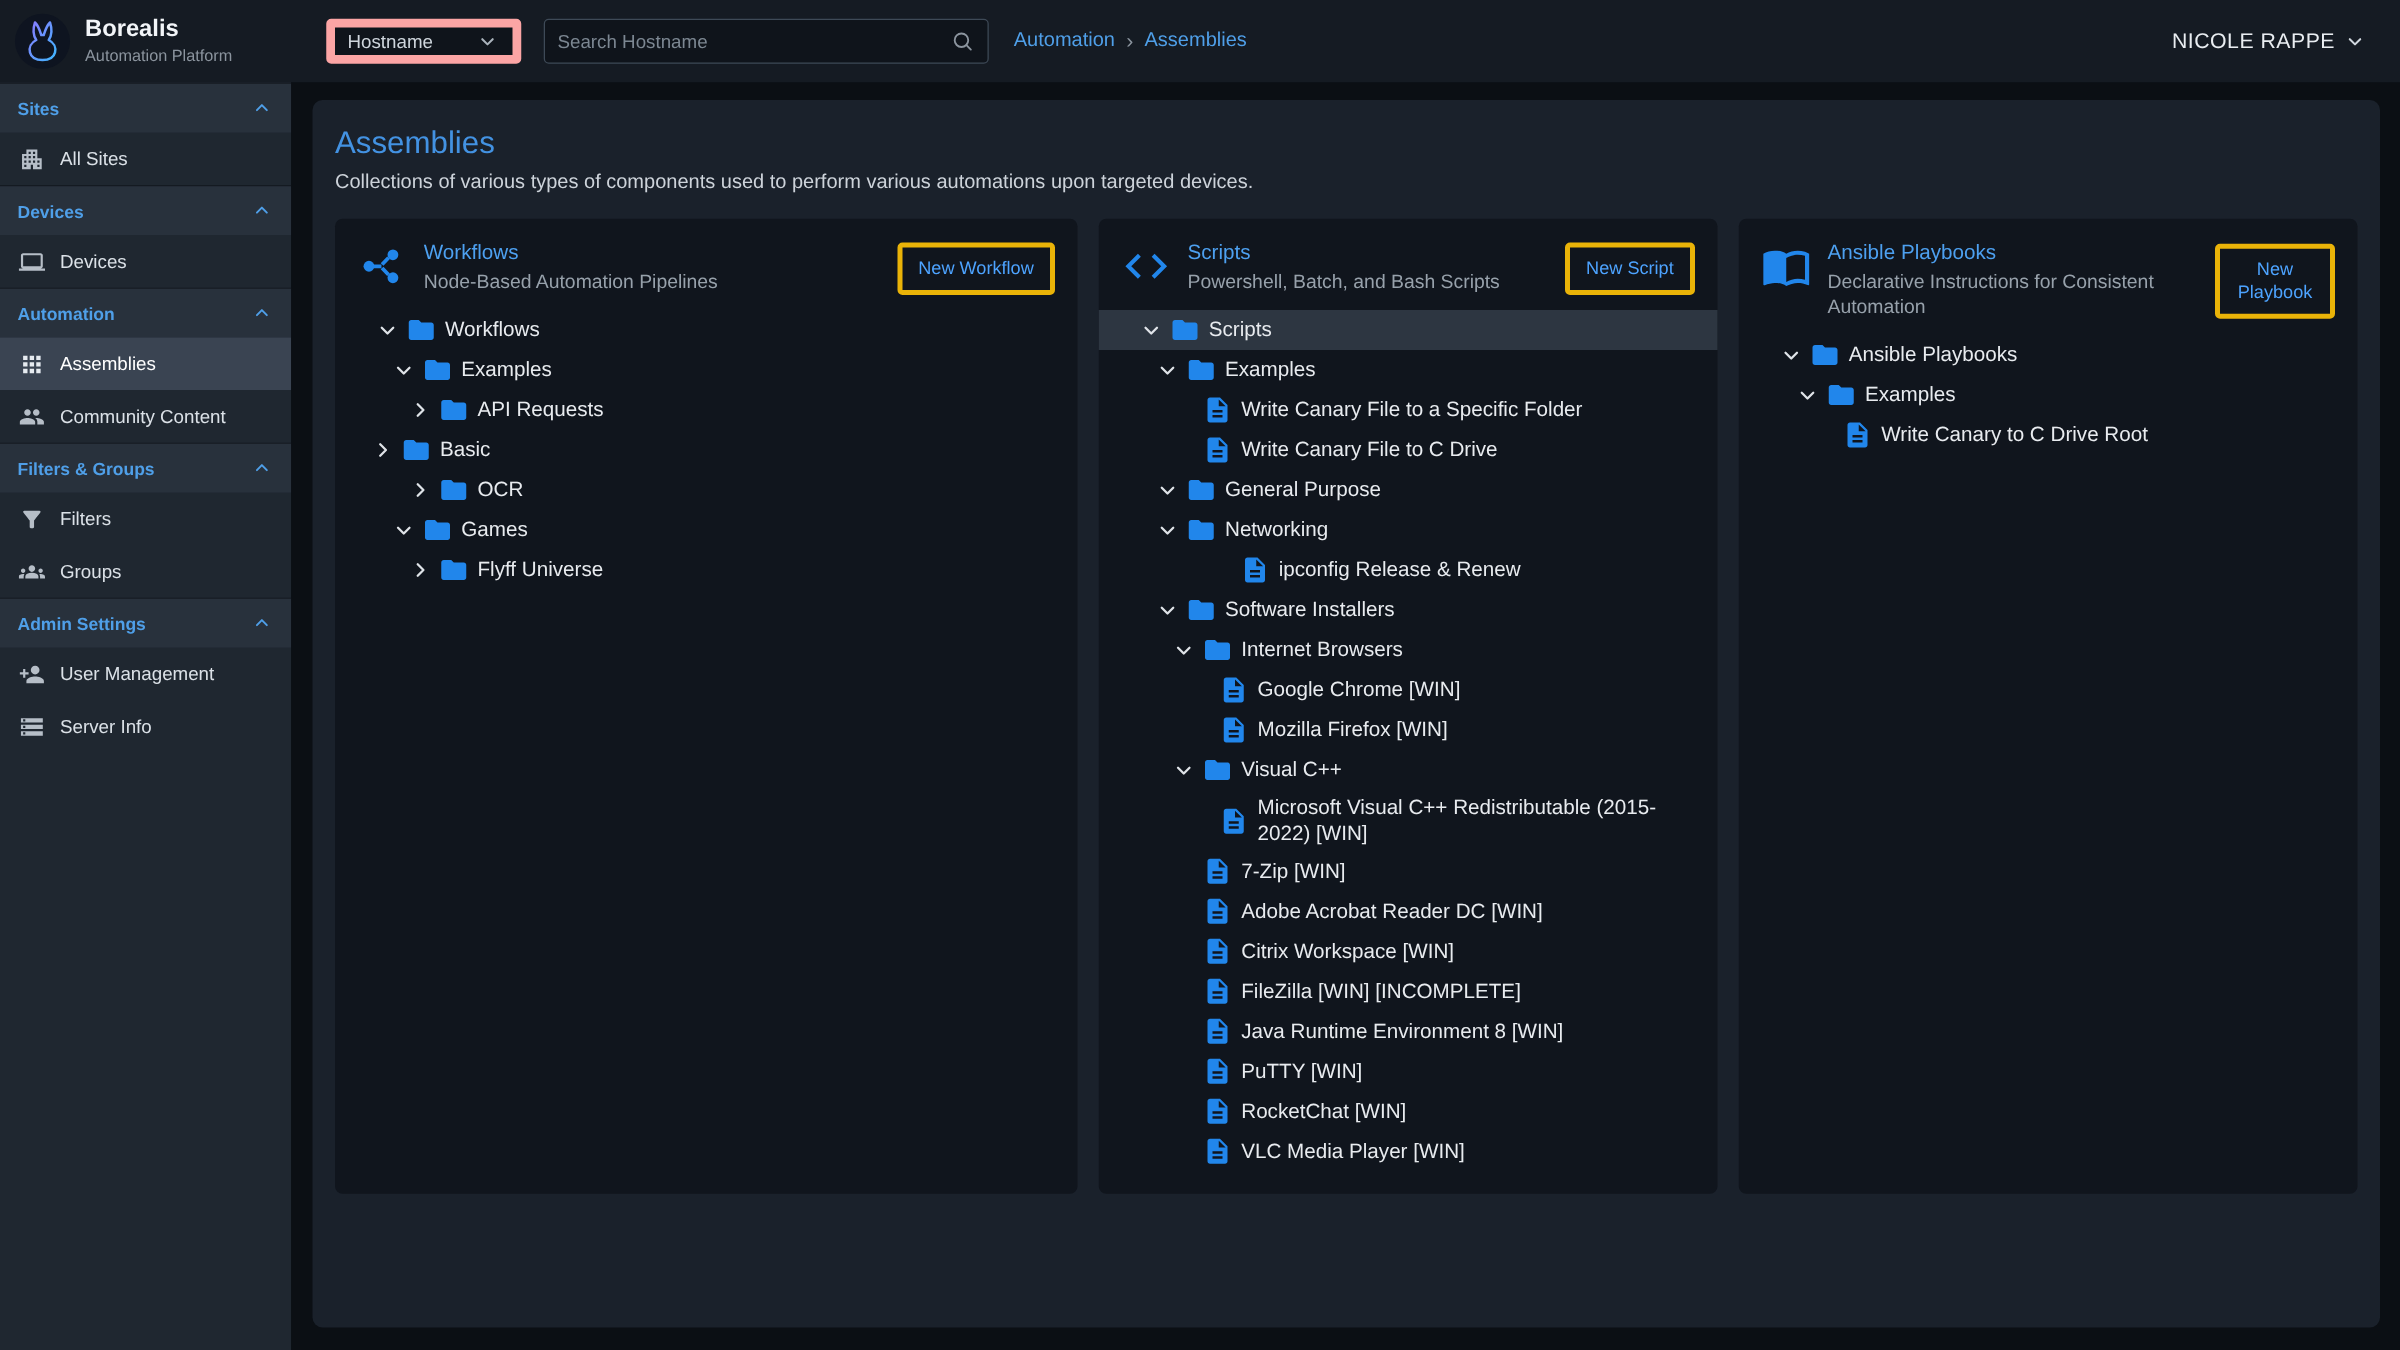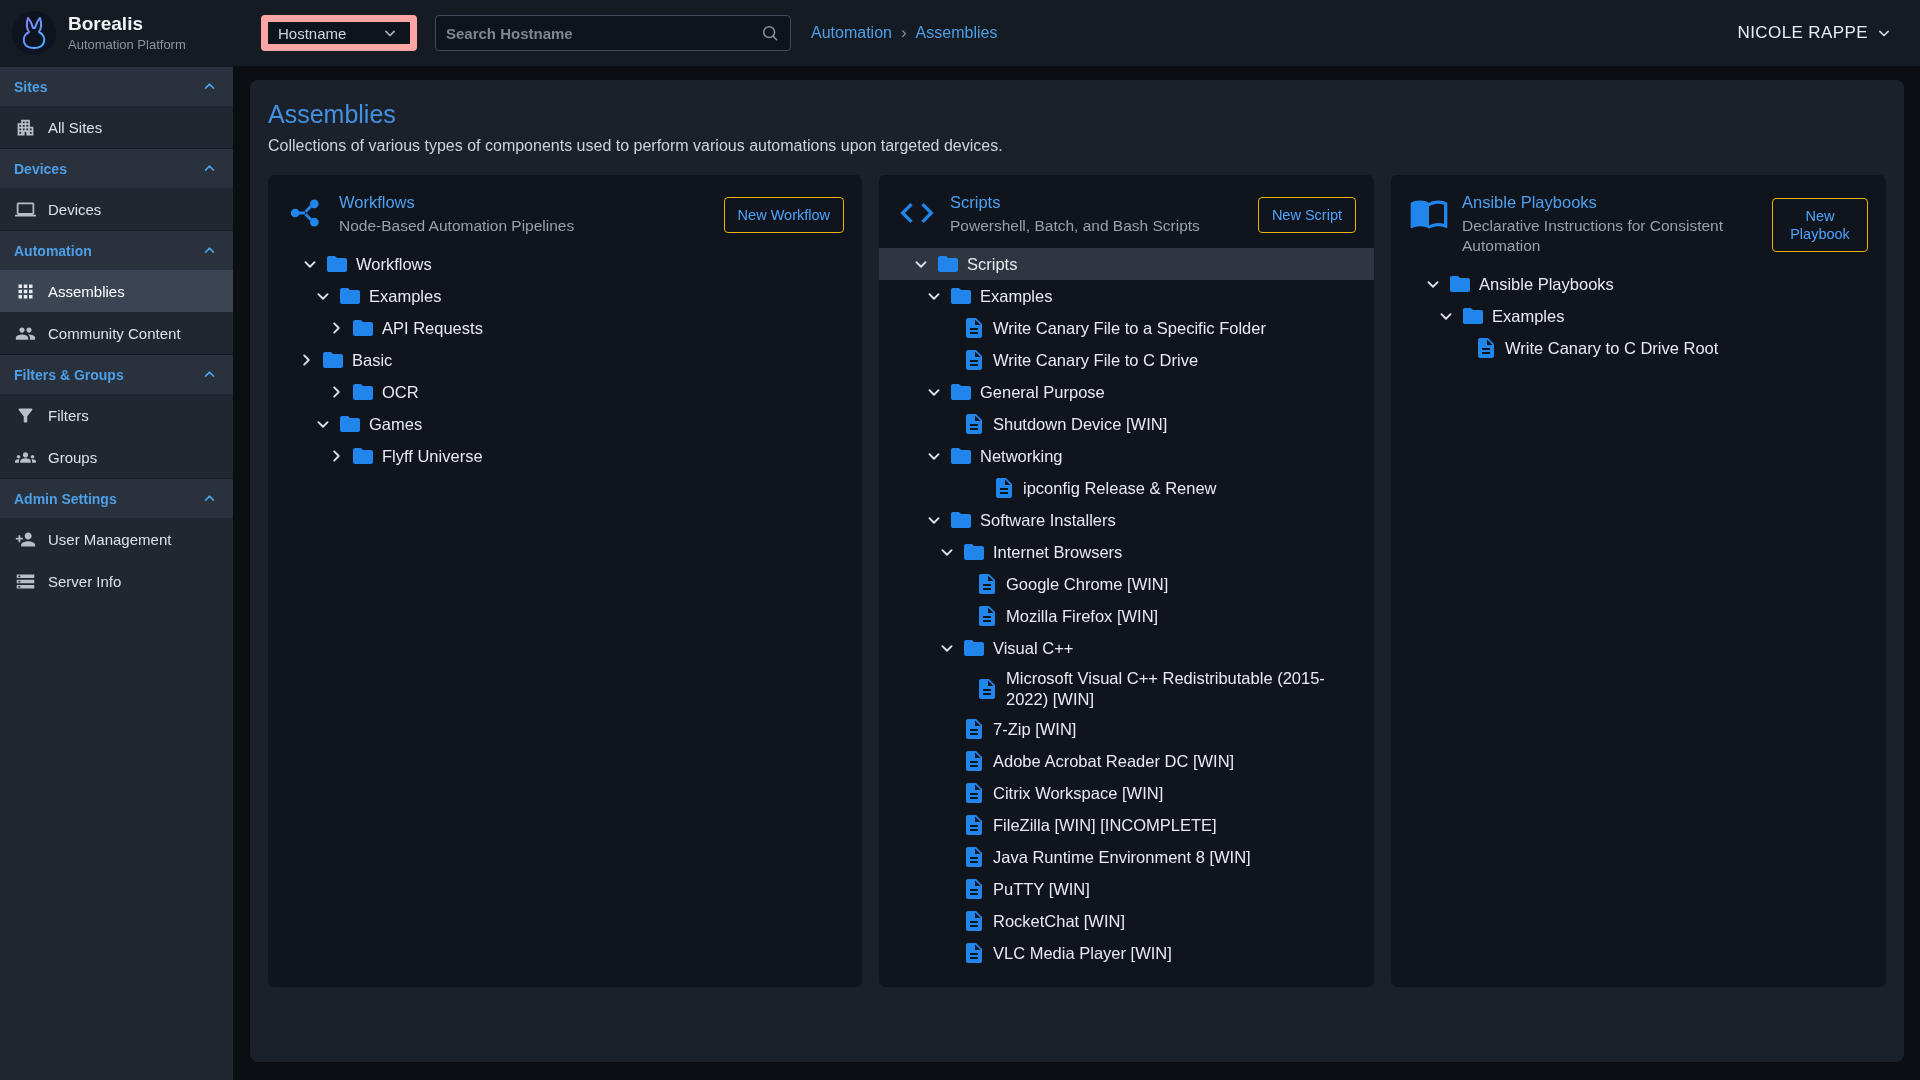--- a/index.html
+++ b/index.html
@@ -24,21 +24,20 @@
     font-size:15px; color:#cfd6dd; cursor:pointer;
   }
   .hostname-select .caret { width:20px; height:20px; margin-left:auto; color:#aab3bc; }
   .search-box {
     margin-left:18px; width:356px; height:36px; display:flex; align-items:center;
     background:#0f141b; border:1px solid #3e4a57; border-radius:4px; padding:0 10px;
   }
   .search-box input {
     flex:1; background:transparent; border:none; outline:none; color:#fde047; font-size:15px;
     font-family:inherit;
-    font-weight:bold;
   }
   .search-box input::placeholder { color:#7c8792; }
   .search-box .mag { width:20px; height:20px; color:#8b949e; flex:none; }
   .breadcrumb { margin-left:20px; display:flex; align-items:center; gap:9px; font-size:16px; }
   .breadcrumb .crumb { color:#4f9fe8; cursor:pointer; }
   .breadcrumb .sep { color:#8b949e; font-size:17px; }
   .user-menu { margin-left:auto; margin-right:26px; display:flex; align-items:center; gap:6px; cursor:pointer; }
   .user-name { font-size:17px; font-weight:500; letter-spacing:.4px; color:#e9edf1; }
   .user-menu .caret { width:20px; height:20px; color:#cfd6dd; }
 
@@ -65,21 +64,21 @@
   .page-desc { color:#cdd3da; font-size:16px; margin-top:8px; }
   .panels { display:flex; gap:17px; margin-top:20px; align-items:stretch; }
   .panel { background:#10151d; border-radius:6px; padding:18px 0; }
   .panel.wide { flex:1.2; } .panel.std { flex:1; }
   .panel-head { display:flex; align-items:center; gap:13px; padding:0 18px; }
   .panel-icon { width:40px; height:40px; flex:none; color:#2186eb; align-self:flex-start; }
   .panel-titles { min-width:0; }
   .panel-title { color:#4da0f0; font-size:16.5px; }
   .panel-sub { color:#97a1ab; font-size:15.5px; margin-top:4px; line-height:1.3; }
   .btn {
-    margin-left:auto; flex:none; background:transparent; border:1px solid #eab308; color:#4da3ff;
+    margin-left:auto; flex:none; background:transparent; border:4px solid #eab308; color:#4da3ff;
     border-radius:4px; padding:8px 13px; font-size:14.5px; font-family:inherit; cursor:pointer; line-height:1.25;
   }
   .btn.wrap { max-width:96px; text-align:center; }
 
   
   .tree { margin-top:12px; }
   .tree-row { display:flex; align-items:center; min-height:32px; padding-right:14px; cursor:pointer; }
   .tree-row.selected { background:#2d3641; }
   .tree-chev { width:22px; height:22px; flex:none; color:#dfe3e8; }
   .tree-chev svg { width:22px; height:22px; }
@@ -435,29 +434,20 @@
                   <path d="M7 10l5 5 5-5" fill="none" stroke="currentColor" stroke-width="2" stroke-linecap="round" stroke-linejoin="round"></path>
                 </svg>
               </span>
               <span class="tree-ico">
                 <svg viewBox="0 0 24 24">
                   <path fill="currentColor" d="M10 4H4c-1.1 0-2 .9-2 2v12c0 1.1.9 2 2 2h16c1.1 0 2-.9 2-2V8c0-1.1-.9-2-2-2h-8l-2-2z"></path>
                 </svg>
               </span>
               <span class="tree-label">General Purpose</span>
             </div>
-            <div class="tree-row" style="padding-left: 57px;">
-              <span class="tree-chev"></span>
-              <span class="tree-ico">
-                <svg viewBox="0 0 24 24">
-                  <path fill="currentColor" d="M14 2H6c-1.1 0-2 .9-2 2v16c0 1.1.9 2 2 2h12c1.1 0 2-.9 2-2V8l-6-6zm2 16H8v-2h8v2zm0-4H8v-2h8v2zm-3-5V3.5L18.5 9H13z"></path>
-                </svg>
-              </span>
-              <span class="tree-label">Shutdown Device [WIN]</span>
-            </div>
             <div class="tree-row" style="padding-left: 44px;">
               <span class="tree-chev">
                 <svg viewBox="0 0 24 24">
                   <path d="M7 10l5 5 5-5" fill="none" stroke="currentColor" stroke-width="2" stroke-linecap="round" stroke-linejoin="round"></path>
                 </svg>
               </span>
               <span class="tree-ico">
                 <svg viewBox="0 0 24 24">
                   <path fill="currentColor" d="M10 4H4c-1.1 0-2 .9-2 2v12c0 1.1.9 2 2 2h16c1.1 0 2-.9 2-2V8c0-1.1-.9-2-2-2h-8l-2-2z"></path>
                 </svg>

